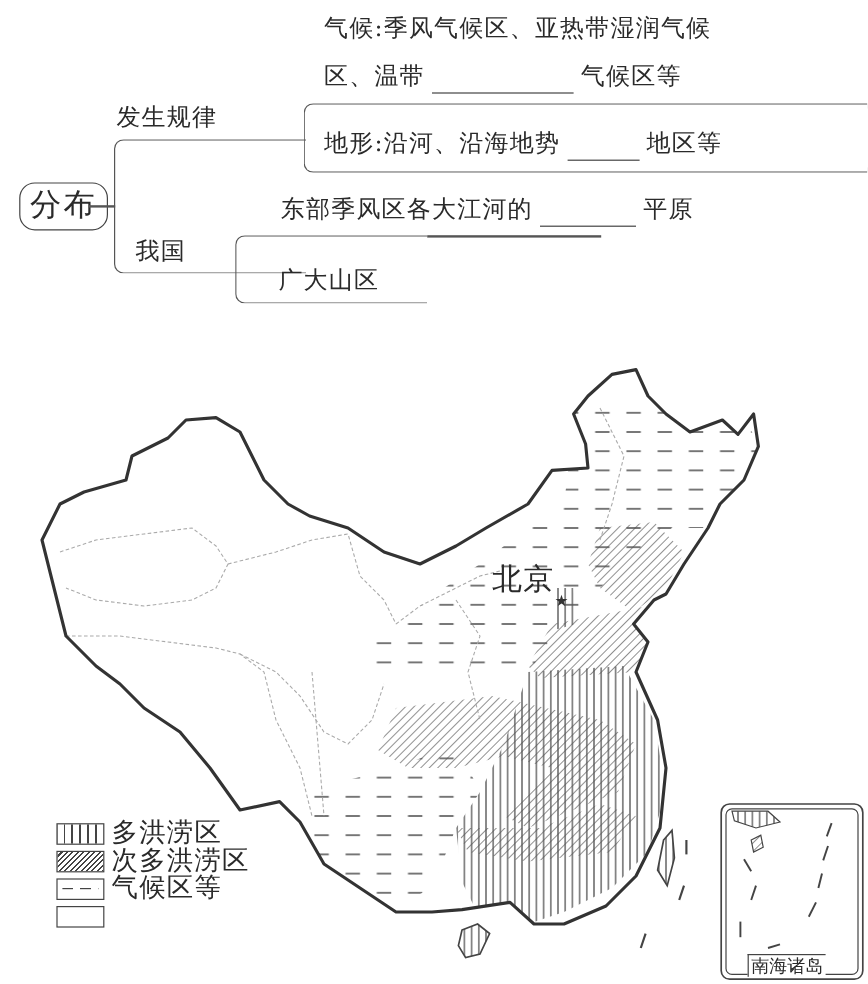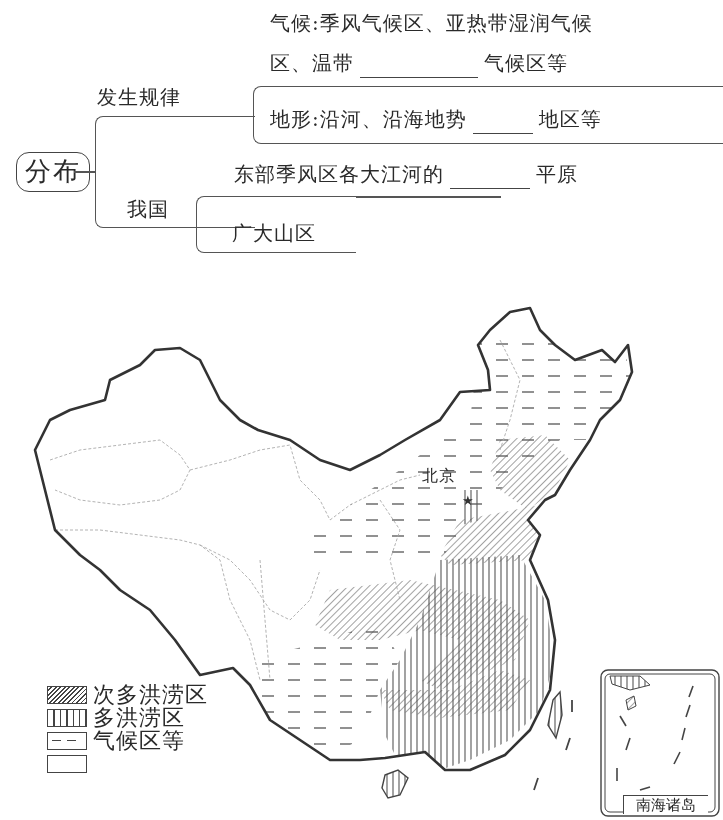--- a/index.html
+++ b/index.html
@@ -17,43 +17,43 @@
   .legend { position: absolute; left: 47px; top: 683px; }
   .leg-row { height: 23px; display: flex; align-items: center; }
   .leg-sw { width: 40px; height: 18px; border: 1.3px solid #444; box-sizing: border-box; margin-right: 6px; }
   .leg-label { font-size: 22px; line-height: 23px; letter-spacing: 1px; }
   .sw-v { background: repeating-linear-gradient(90deg, #fff 0 5px, #444 5px 6.5px); }
   .sw-d { background: repeating-linear-gradient(135deg, #fff 0 2px, #444 2px 3.2px); }
   .sw-dash { background: #fff; position: relative; }
   .sw-dash::after { content: ""; position: absolute; left: 4px; right: 4px; top: 7px; height: 1.5px;
                     background: repeating-linear-gradient(90deg, #444 0 9px, transparent 9px 15px); }
   .inset-label { position: absolute; left: 623px; top: 795px; font-family: "DejaVu Sans", sans-serif;
-                 font-size: 15px; line-height: 18px; padding: 0 12px; border-top: 1.3px solid #444; border-left: 1.3px solid #444; background:#fff; }
-  .bj { position: absolute; left: 422px; top: 466px; font-size: 16px; letter-spacing: 1px; }
+                 font-size: 15px; line-height: 18px; padding: 0 2px; border-top: 1.3px solid #444; border-left: 1.3px solid #444; background:#fff; }
+  .bj { position: absolute; left: 410px; top: 466px; font-size: 25px; letter-spacing: 1px; }
 </style>
 </head>
 <body>
 
 <div>
   <div class="root-box"><span>分布</span></div>
 
   <div class="line" style="left:74px;top:171px;width:22px;height:1.5px;"></div>
   <div class="brk" style="left:95px;top:116px;width:160px;height:112px;border-bottom:1.5px solid #555;"></div>
 
   <div class="abs t" style="left:97px;top:82px;">发生规律</div>
   <div class="brk" style="left:253px;top:86px;width:470px;height:58px;border-top:1.5px solid #555;border-bottom:1.5px solid #555;"></div>
   <div class="abs t" style="left:270px;top:8px;">气候:季风气候区、亚热带湿润气候</div>
   <div class="abs t" style="left:270px;top:48px;">
     <span>区、温带</span><span class="blank" style="width:118px;"></span><span>气候区等</span>
   </div>
   <div class="abs t" style="left:270px;top:104px;">
     <span>地形:沿河、沿海地势</span><span class="blank" style="width:60px;"></span><span>地区等</span>
   </div>
 
-  <div class="abs t" style="left:127px;top:194px;">我国</div>
+  <div class="abs t" style="left:113px;top:194px;">我国</div>
   <div class="brk" style="left:196px;top:196px;width:160px;height:57px;border-top:1.5px solid #555;border-bottom:1.5px solid #555;"></div>
   <div class="line" style="left:356px;top:196px;width:145px;height:1.5px;"></div>
   <div class="abs t" style="left:216px;top:159px;margin-left:18px;">
     <span>东部季风区各大江河的</span><span class="blank" style="width:80px;"></span><span>平原</span>
   </div>
   <div class="abs t" style="left:232px;top:218px;">广大山区</div>
 </div>
 
 <svg width="723" height="820" viewBox="0 0 723 820">
   <defs>
@@ -125,26 +125,26 @@
       <line x1="640" y1="790" x2="650" y2="787"></line>
     </g>
   </g>
 </svg>
 
 <div class="bj">北京</div>
 <div class="inset-label">南海诸岛</div>
 
 <div class="legend">
   <div class="leg-row">
+    <span class="leg-sw sw-v"></span>
+    <span class="leg-label">多洪涝区</span>
+  </div>
+  <div class="leg-row">
     <span class="leg-sw sw-d"></span>
     <span class="leg-label">次多洪涝区</span>
-  </div>
-  <div class="leg-row">
-    <span class="leg-sw sw-v"></span>
-    <span class="leg-label">多洪涝区</span>
   </div>
   <div class="leg-row">
     <span class="leg-sw sw-dash"></span>
     <span class="leg-label">气候区等</span>
   </div>
   <div class="leg-row">
     <span class="leg-sw" style="background:#fff;"></span>
   </div>
 </div>
 

